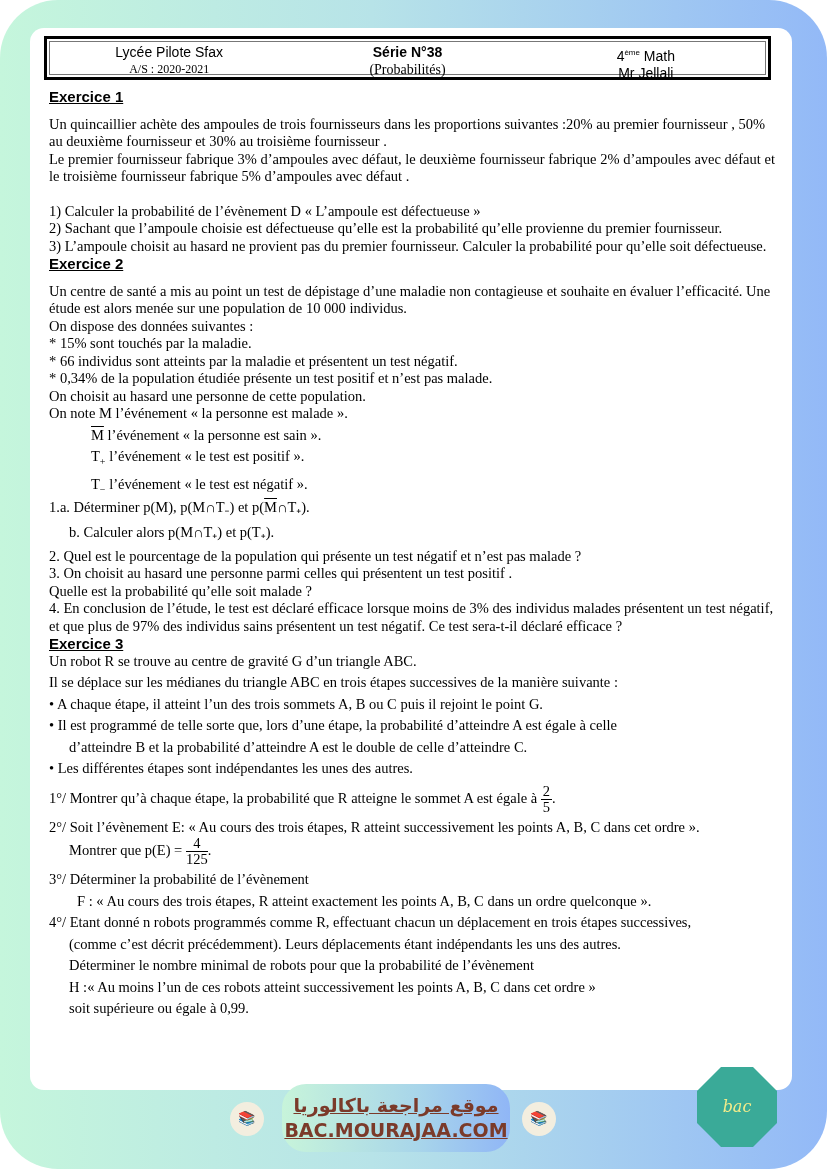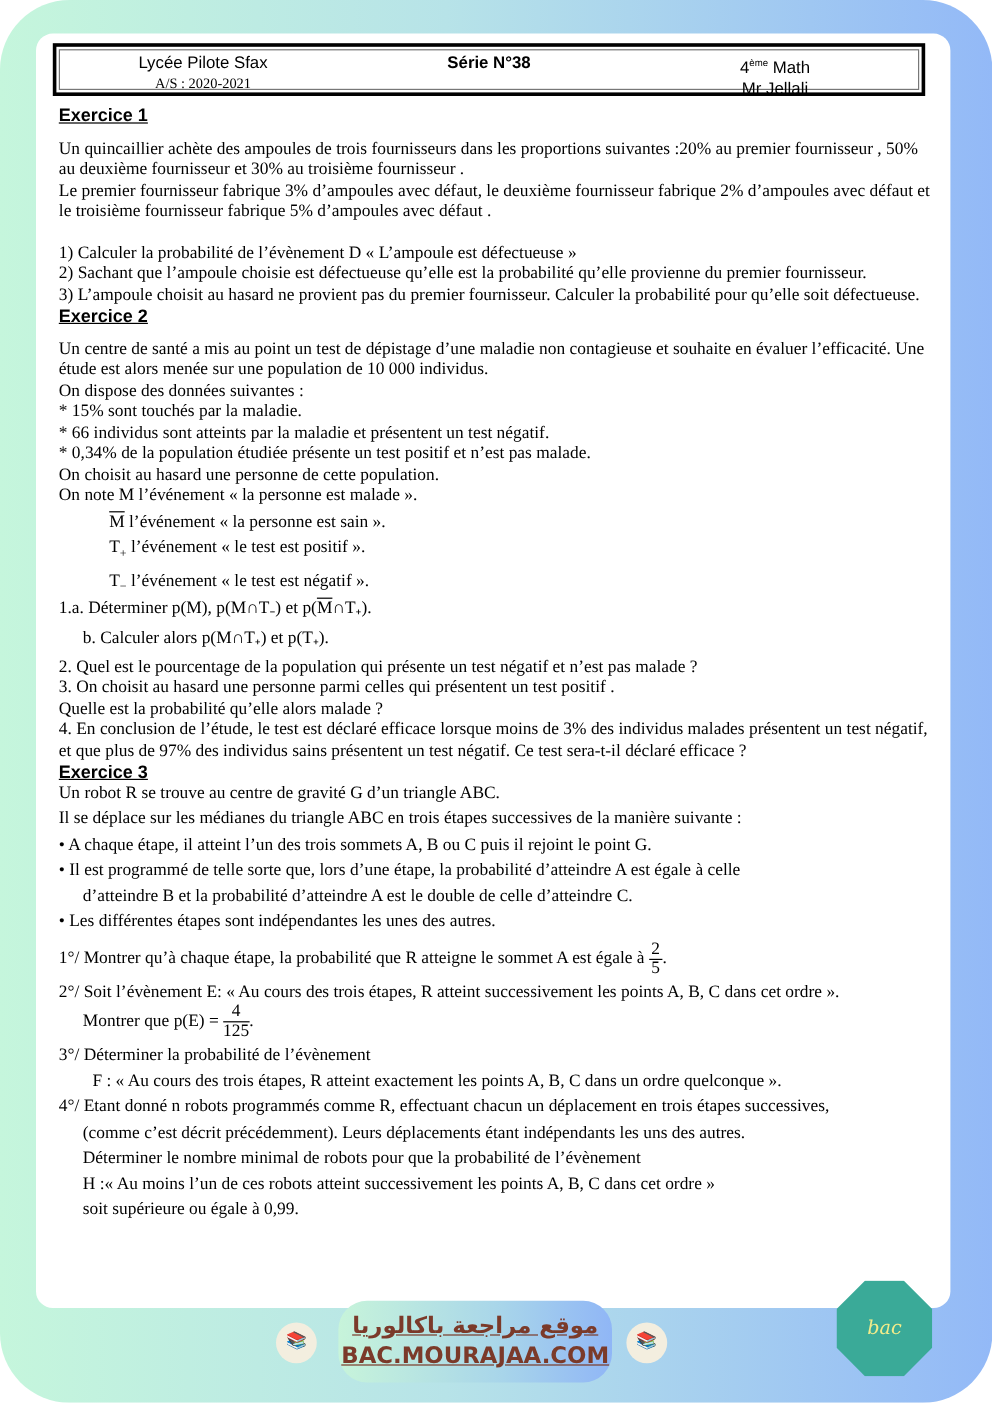--- a/index.html
+++ b/index.html
@@ -40,20 +40,21 @@
 <div class="sheet"></div>
 
 <div class="header">
   <div class="header-inner">
     <div class="hcell">
       <div class="sans">Lycée Pilote Sfax</div>
       <div style="font-size:12px">A/S : 2020-2021</div>
     </div>
     <div class="hcell">
       <div class="sans" style="font-weight:bold">Série N°38</div>
+      <div>(Probabilités)</div>
     </div>
     <div class="hcell sans">
       <div><span>4</span><sup style="font-size:8px">ème</sup><span> Math</span></div>
       <div>Mr Jellali</div>
     </div>
   </div>
 </div>
 
 <div class="content">
   <h2 class="ex-title">Exercice 1</h2>
@@ -74,21 +75,21 @@
   <p>* 0,34% de la population étudiée présente un test positif et n’est pas malade.</p>
   <p>On choisit au hasard une personne de cette population.</p>
   <p>On note M  l’événement  « la personne est malade ».</p>
   <p class="ind" style="margin-top:4px"><span class="ovl">M</span><span> l’événement  « la personne est sain ».</span></p>
   <p class="ind" style="margin-top:4px">T<sub>+</sub><span> l’événement  « le test est positif ».</span></p>
   <p class="ind" style="margin-top:6px">T<sub>−</sub><span> l’événement  « le test est négatif ».</span></p>
   <p style="margin-top:0"><span>1.a. Déterminer p(M), p(M∩T₋) et p(</span><span class="ovl">M</span><span>∩T₊).</span></p>
   <p class="ind2" style="margin-top:8px">b. Calculer alors p(M∩T₊) et p(T₊).</p>
   <p style="margin-top:6px">2. Quel est le pourcentage de la population qui présente un test négatif et n’est pas malade ?</p>
   <p>3. On choisit au hasard une personne parmi celles qui présentent un test positif .</p>
-  <p>Quelle est la probabilité qu’elle alors malade ?</p>
+  <p>Quelle est la probabilité qu’elle soit malade ?</p>
   <p>4. En conclusion de l’étude, le test est déclaré efficace lorsque moins de 3% des individus malades présentent un test négatif, et que plus de 97% des individus sains présentent un test négatif. Ce test sera-t-il déclaré efficace ?</p>
 
   <h2 class="ex-title">Exercice 3</h2>
   <p>Un robot R se trouve au centre de gravité G d’un triangle ABC.</p>
   <p style="margin-top:4px">Il se déplace sur les médianes du triangle ABC en trois étapes successives de la manière suivante :</p>
   <p style="margin-top:4px">• A chaque étape, il atteint l’un des trois sommets A, B ou C puis il rejoint le point G.</p>
   <p style="margin-top:4px">• Il est programmé de telle sorte que, lors d’une étape, la probabilité d’atteindre A est égale à celle</p>
   <p class="ind2" style="margin-top:4px">d’atteindre B et la probabilité d’atteindre A est le double de celle d’atteindre C.</p>
   <p style="margin-top:4px">• Les différentes étapes sont indépendantes les unes des autres.</p>
   <p style="margin-top:6px"><span>1°/ Montrer qu’à chaque étape, la probabilité que R atteigne le sommet A est égale à </span><span class="frac"><span class="num">2</span><span>5</span></span>.</p>

